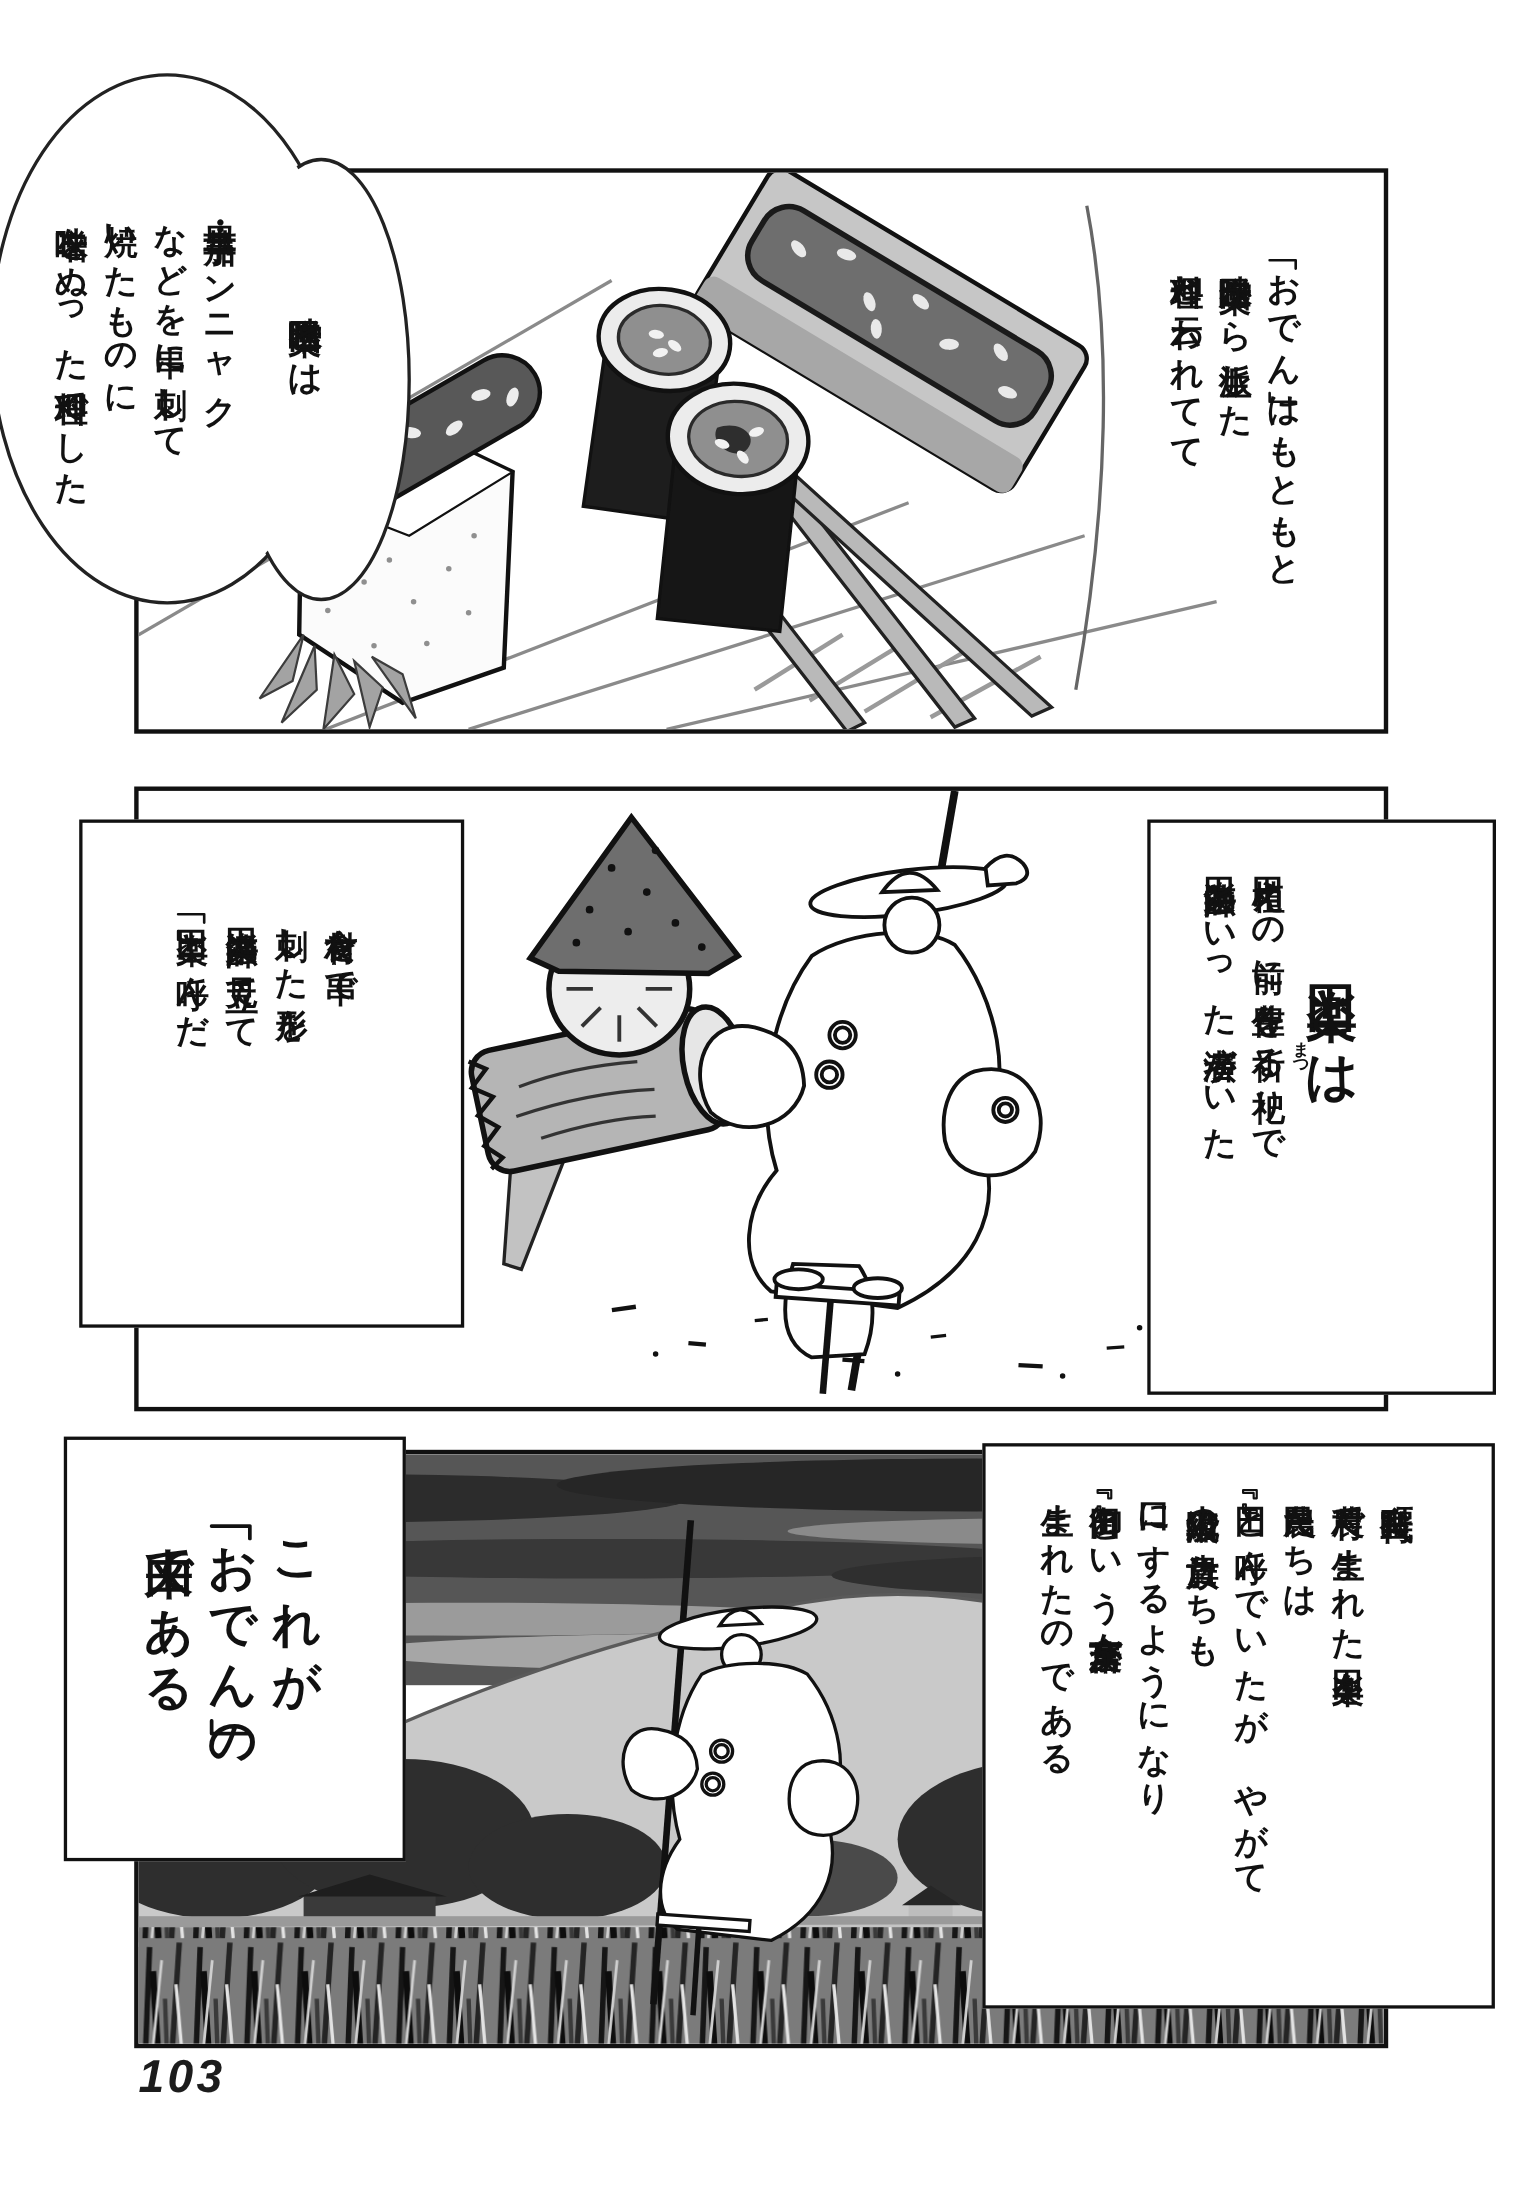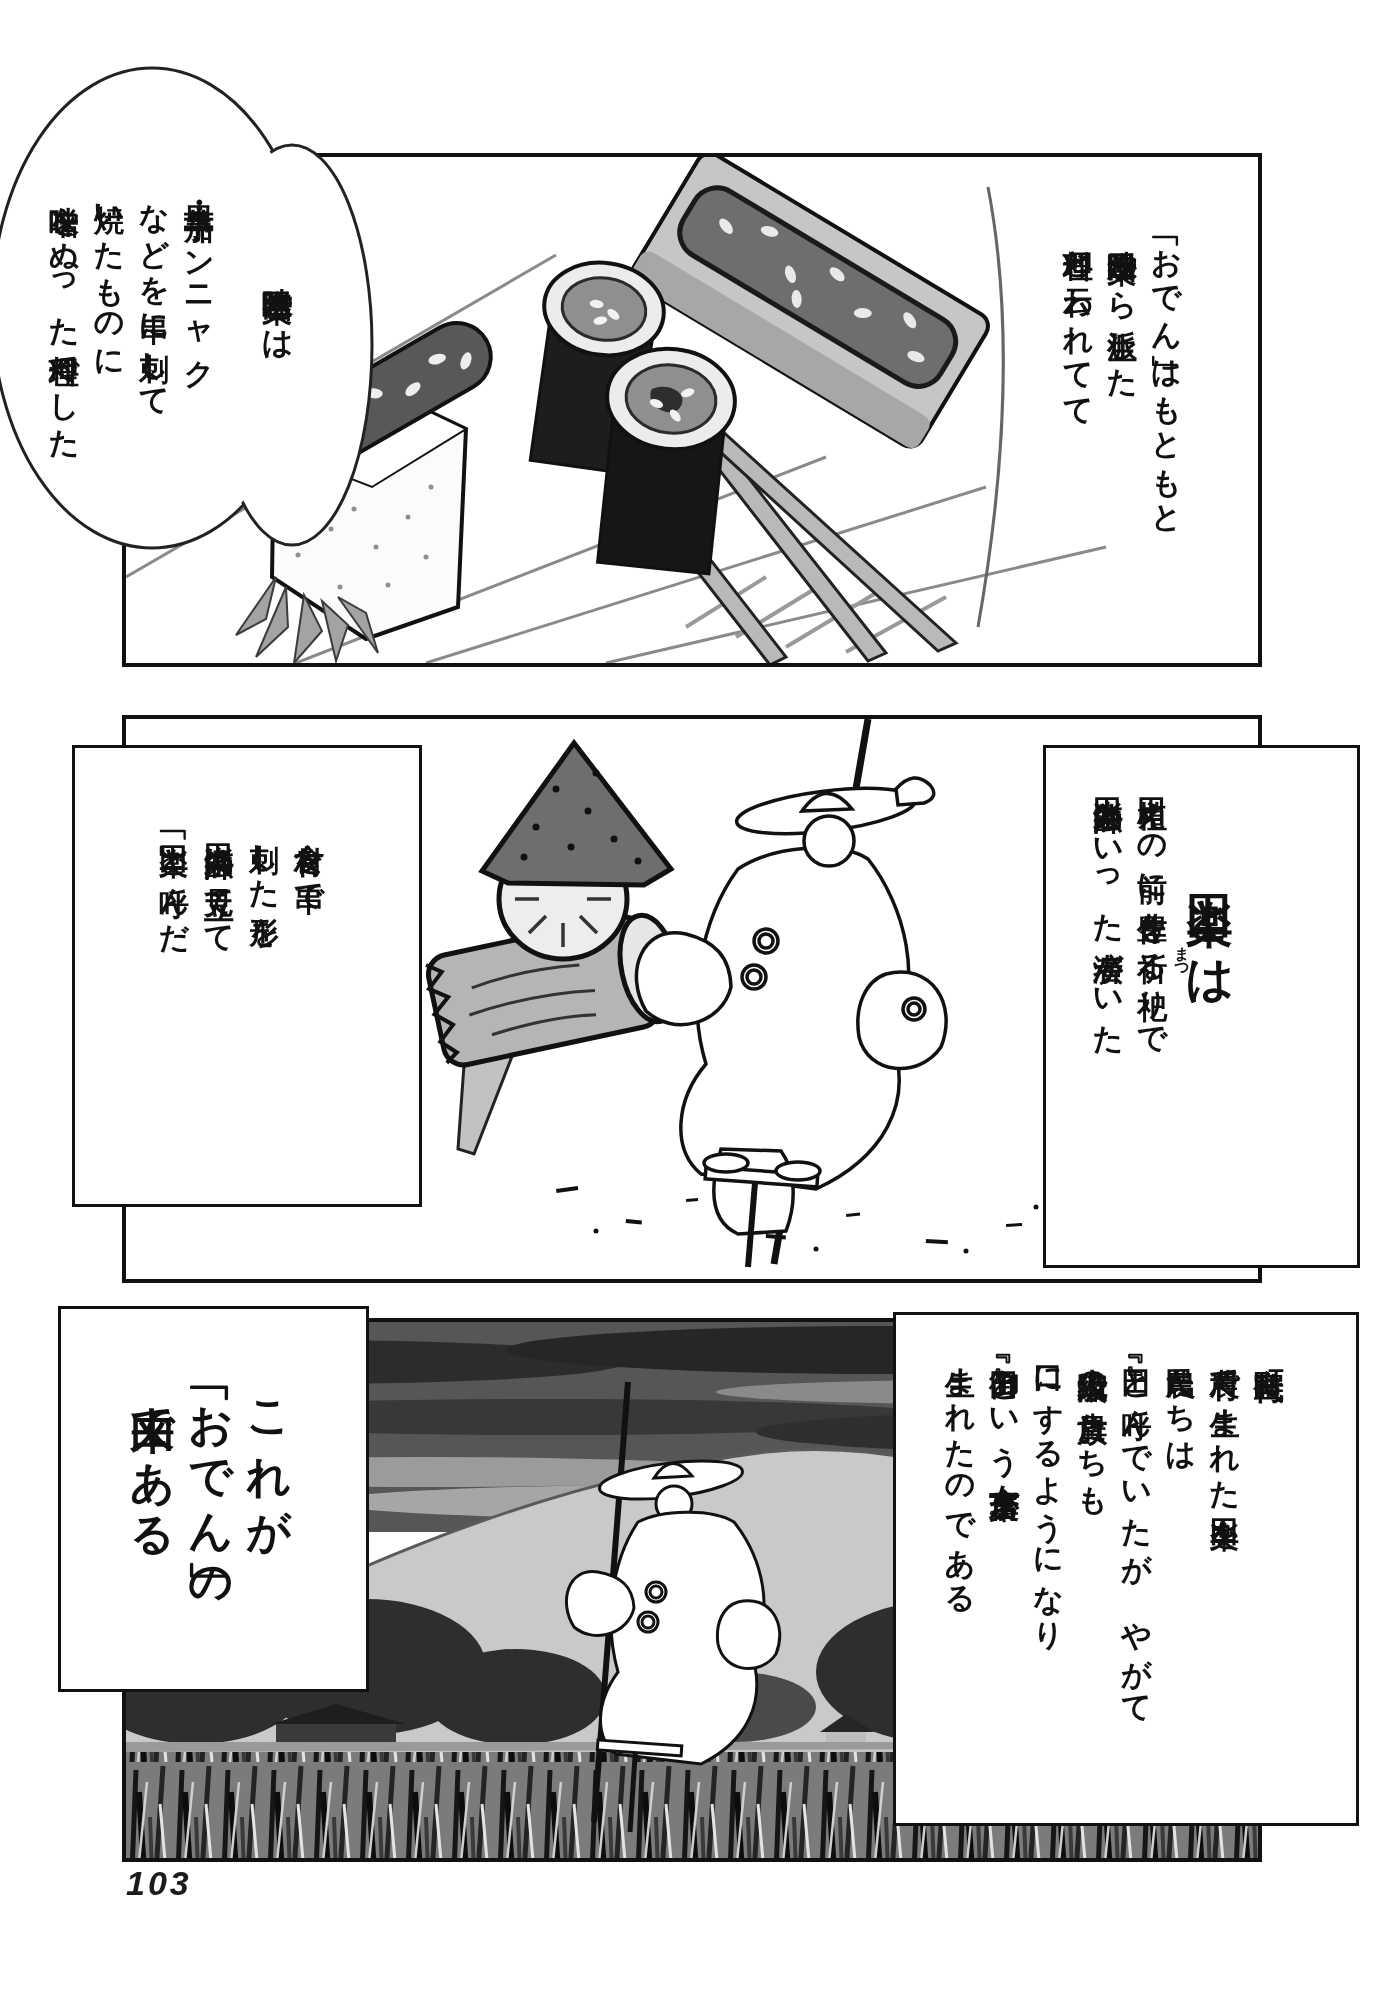--- a/index.html
+++ b/index.html
@@ -23,21 +23,21 @@
   .bubble-body{ left:42px; top:182px; font-size:30px; line-height:1.5; height:400px;}
   .bubble-label{ left:256px; top:263px; font-size:31px; }
   .p1-caption{ left:1056px; top:226px; font-size:30px; line-height:1.47; height:360px;}
   .p2-left-text{ left:152px; top:820px; font-size:30px; line-height:1.5; height:400px;}
   .p2-right-heading{ left:1178px; top:856px; font-size:48px; letter-spacing:5px;}
   .p2-right-body{ left:1086px; top:774px; font-size:30px; line-height:1.47; height:470px;}
   .p2-furigana{ left:1172px; top:936px; font-size:15px; letter-spacing:0; font-weight:700;}
   .p3-left-text{ left:124px; top:1372px; font-size:44px; line-height:1.32; letter-spacing:3px; height:280px;}
   .p3-right-text{ left:938px; top:1344px; font-size:30px; line-height:1.47; height:480px;}
   .page-number{
-    position:absolute; left:126px; top:1864px; font-size:34px; font-weight:700;
+    position:absolute; left:126px; top:1864px; font-size:42px; font-weight:700;
     font-style:italic; color:#1c1c1c; letter-spacing:3px; z-index:3;
   }
   svg{ position:absolute; z-index:2; }
   .bubble-svg{ z-index:5; }
   .art{ left:0; top:0; }
 </style>
 </head>
 <body>
 
 <div class="page">

